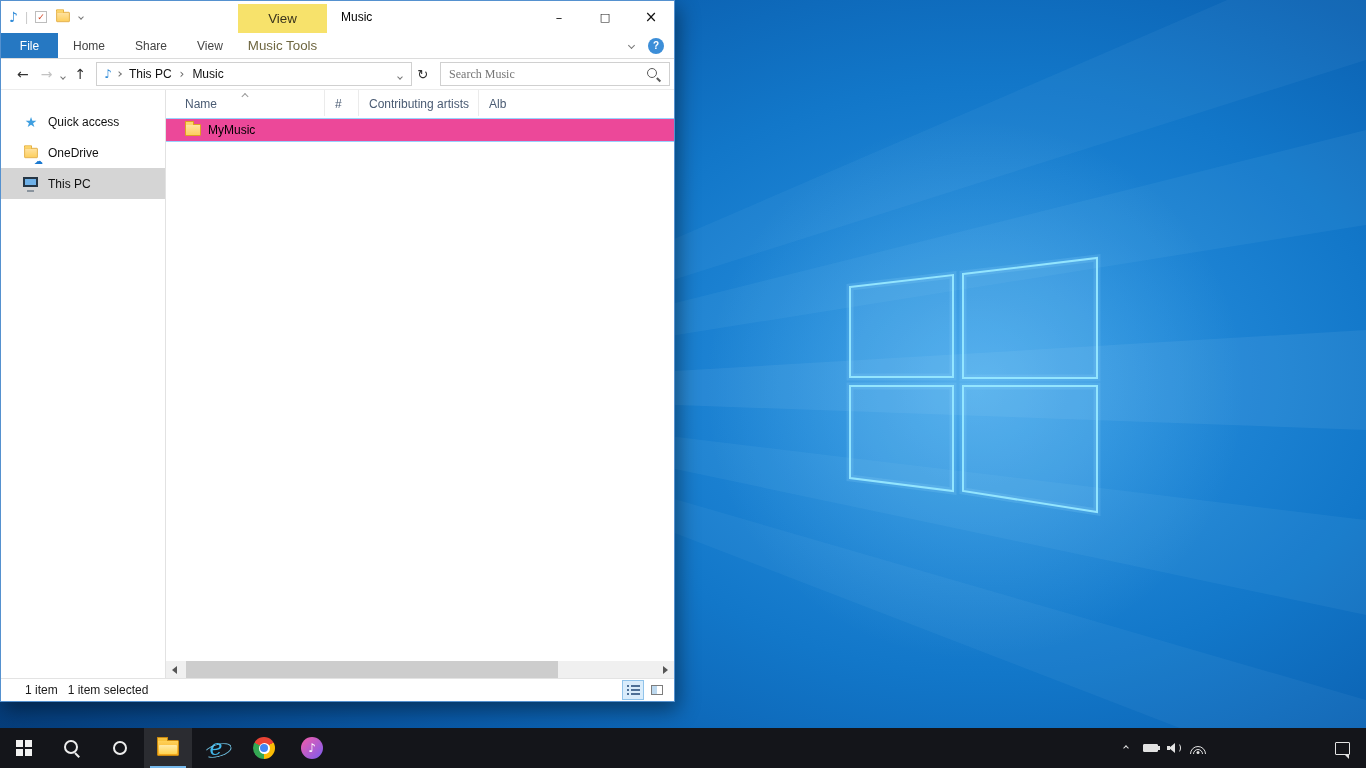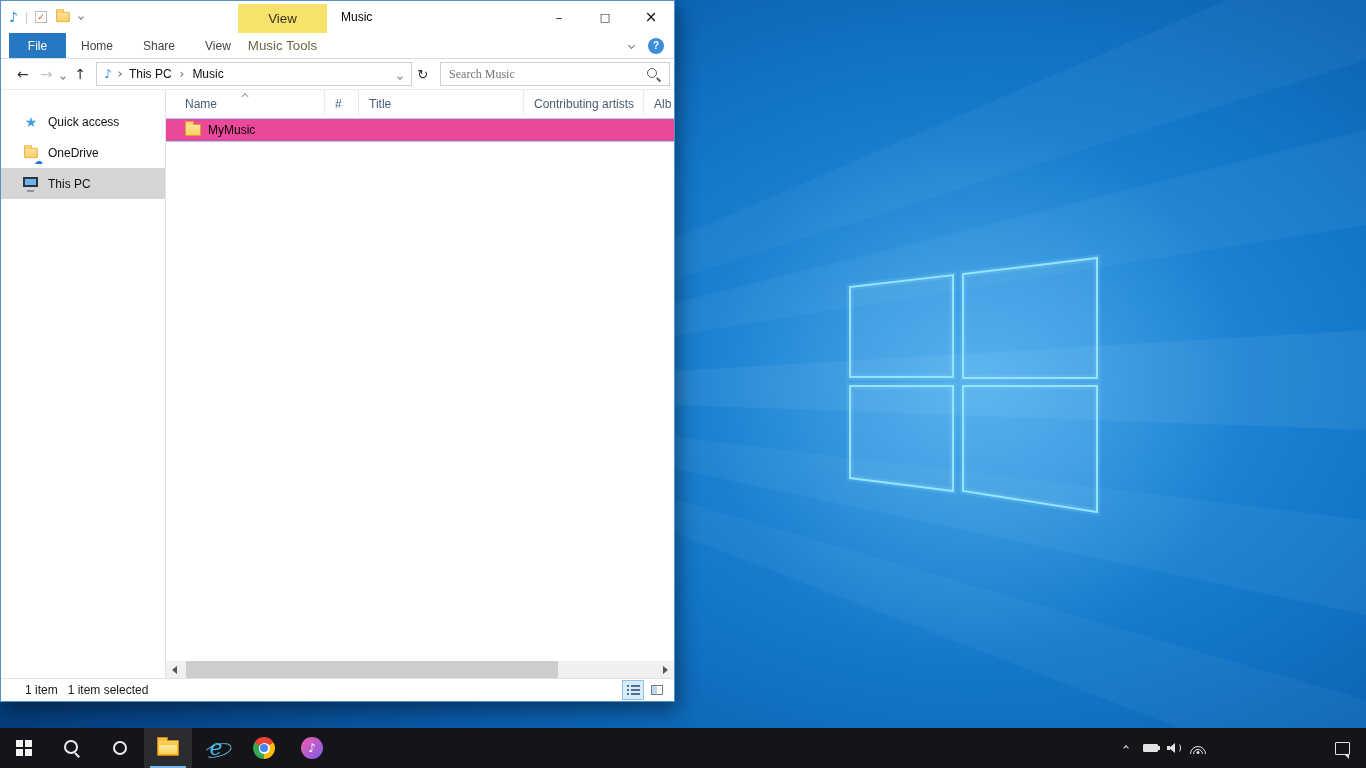--- a/index.html
+++ b/index.html
@@ -44,21 +44,21 @@
   .ctx-tab { position:absolute; left:237px; top:3px; width:89px; height:29px; background:#f7e26b;
     color:#39331c; display:flex; align-items:center; justify-content:center; border:none; }
   .win-title { position:absolute; left:340px; top:0; height:32px; display:flex; align-items:center; color:#000; }
   .caption-buttons { position:absolute; right:0; top:0; display:flex; height:32px; }
   .cap { width:46px; height:32px; border:none; background:transparent; color:#111;
     display:flex; align-items:center; justify-content:center; font-size:13px; }
   .cap.max { font-size:11px; }
   .cap.close { font-size:15px; }
 
   
-  .tabrow { flex:0 0 26px; position:relative; display:flex; align-items:stretch; padding-left:8px;
+  .tabrow { flex:0 0 26px; position:relative; display:flex; align-items:stretch; 
     border-bottom:1px solid #dcdcdc; background:#fff; }
   .file-tab { width:57px; background:#2678c2; color:#fff; border:none; font-size:12px; }
   .tab { background:none; border:none; padding:0 15px; color:#444; font-size:12px; }
   .ctx-group { position:absolute; left:237px; top:0; width:89px; height:25px;
     display:flex; align-items:center; justify-content:center; color:#6e6640; }
   .tab-right { position:absolute; right:10px; top:0; height:25px; display:flex; align-items:center; gap:12px; }
   .ribbon-toggle { background:none; border:none; display:flex; align-items:center; padding:2px; }
   .help-btn { width:16px; height:16px; border-radius:50%; background:#3c8ed8; color:#fff;
     border:none; font-size:10px; font-weight:bold; display:flex; align-items:center; justify-content:center; }
 
@@ -317,23 +317,20 @@
 
       <div class="content">
         <div class="colheaders">
           <div class="col c-name">
             <span class="sort"></span>
             <span>Name</span>
           </div>
           <div class="col c-num">
             <span>#</span>
           </div>
-          <div class="col c-title">
-            <span>Title</span>
-          </div>
           <div class="col c-artists">
             <span>Contributing artists</span>
           </div>
           <div class="col c-album">
             <span>Alb</span>
           </div>
         </div>
         <div class="listarea">
           <div class="row selected">
             <span class="folder"></span>

